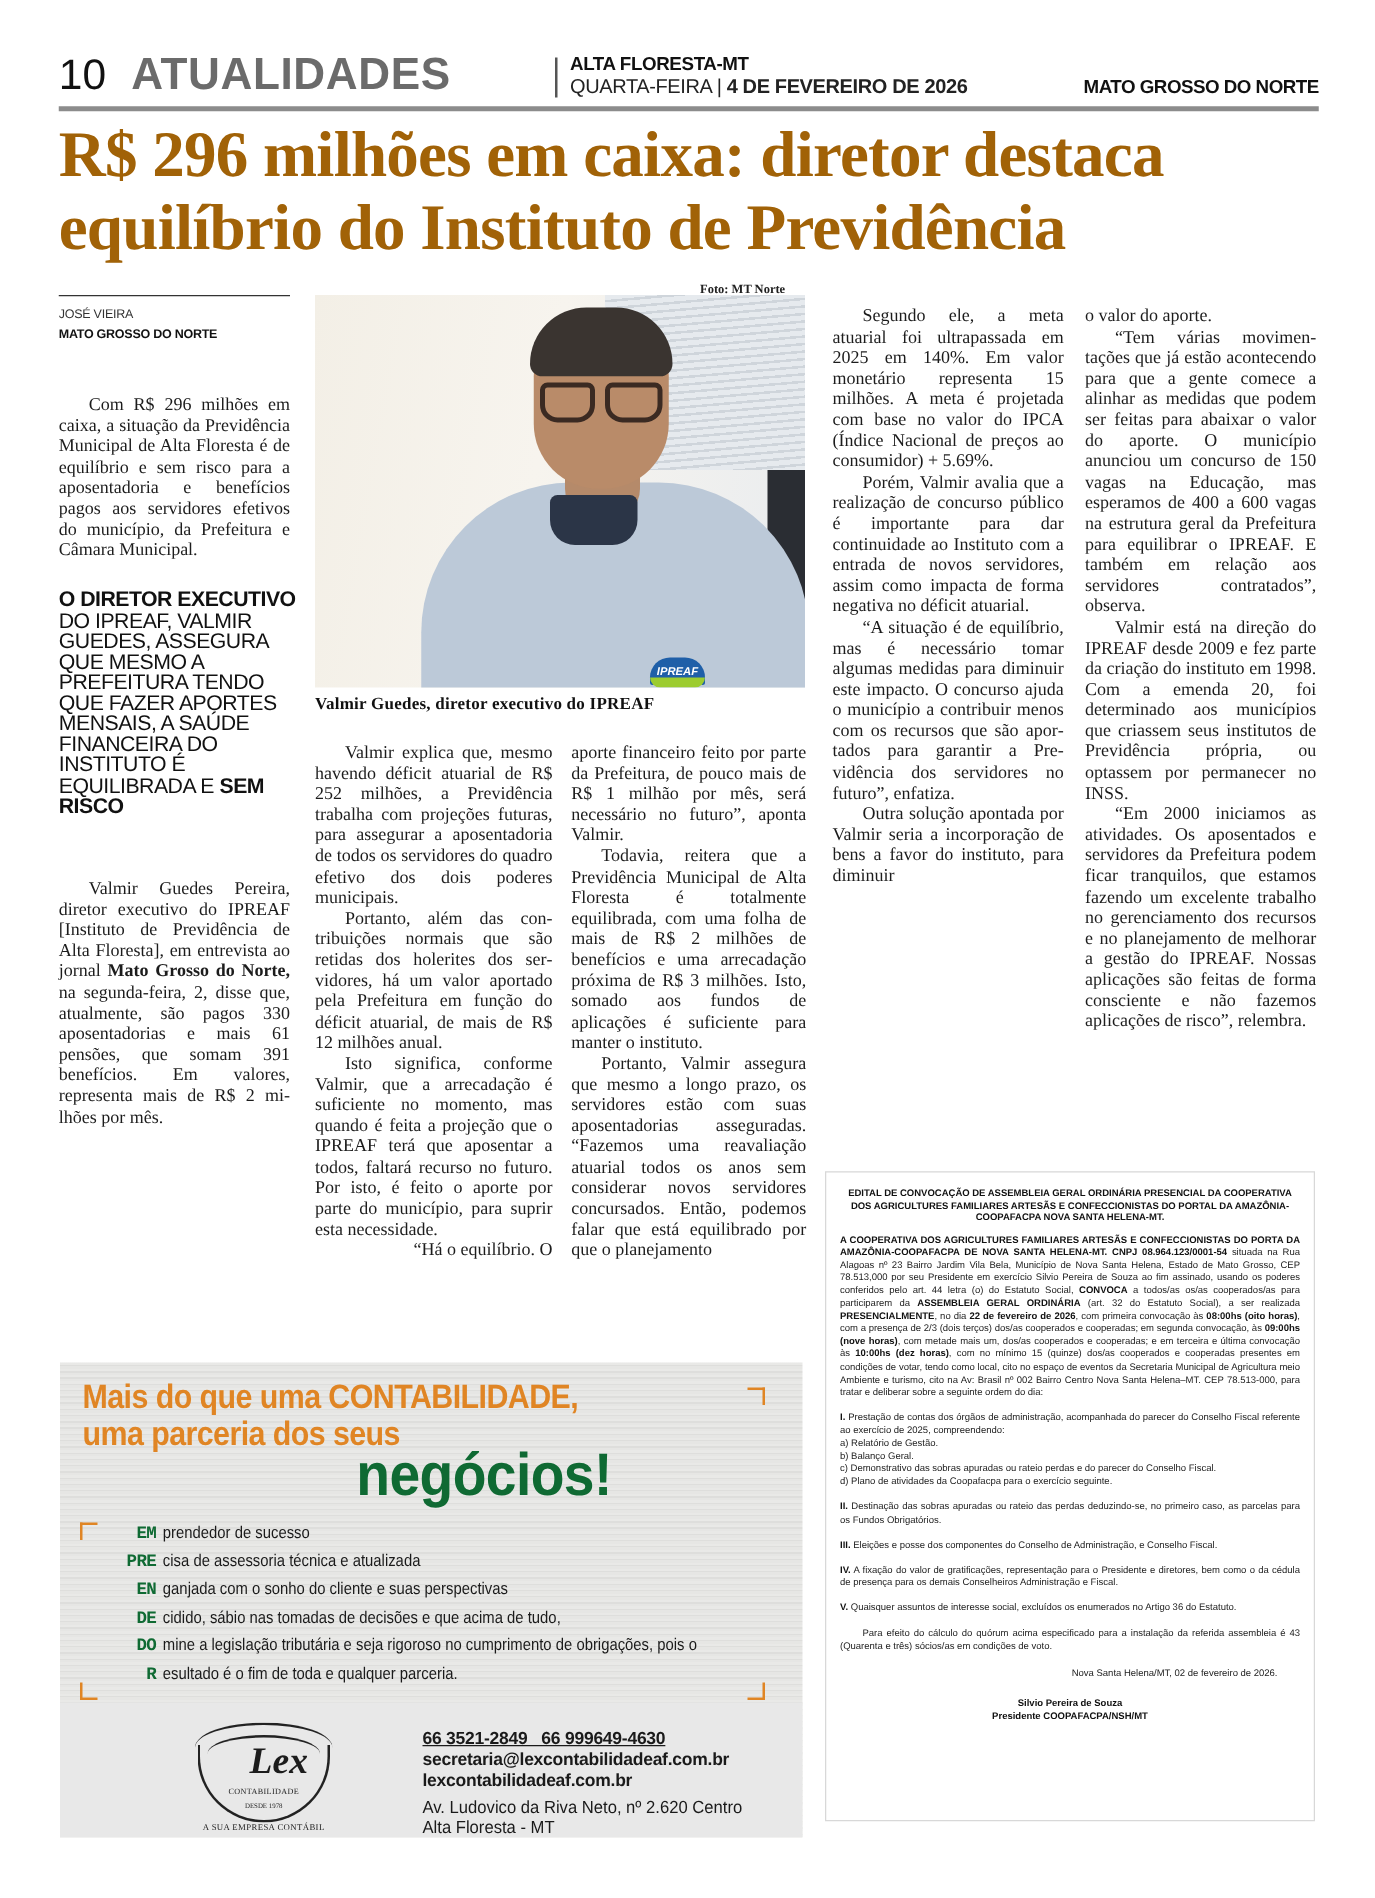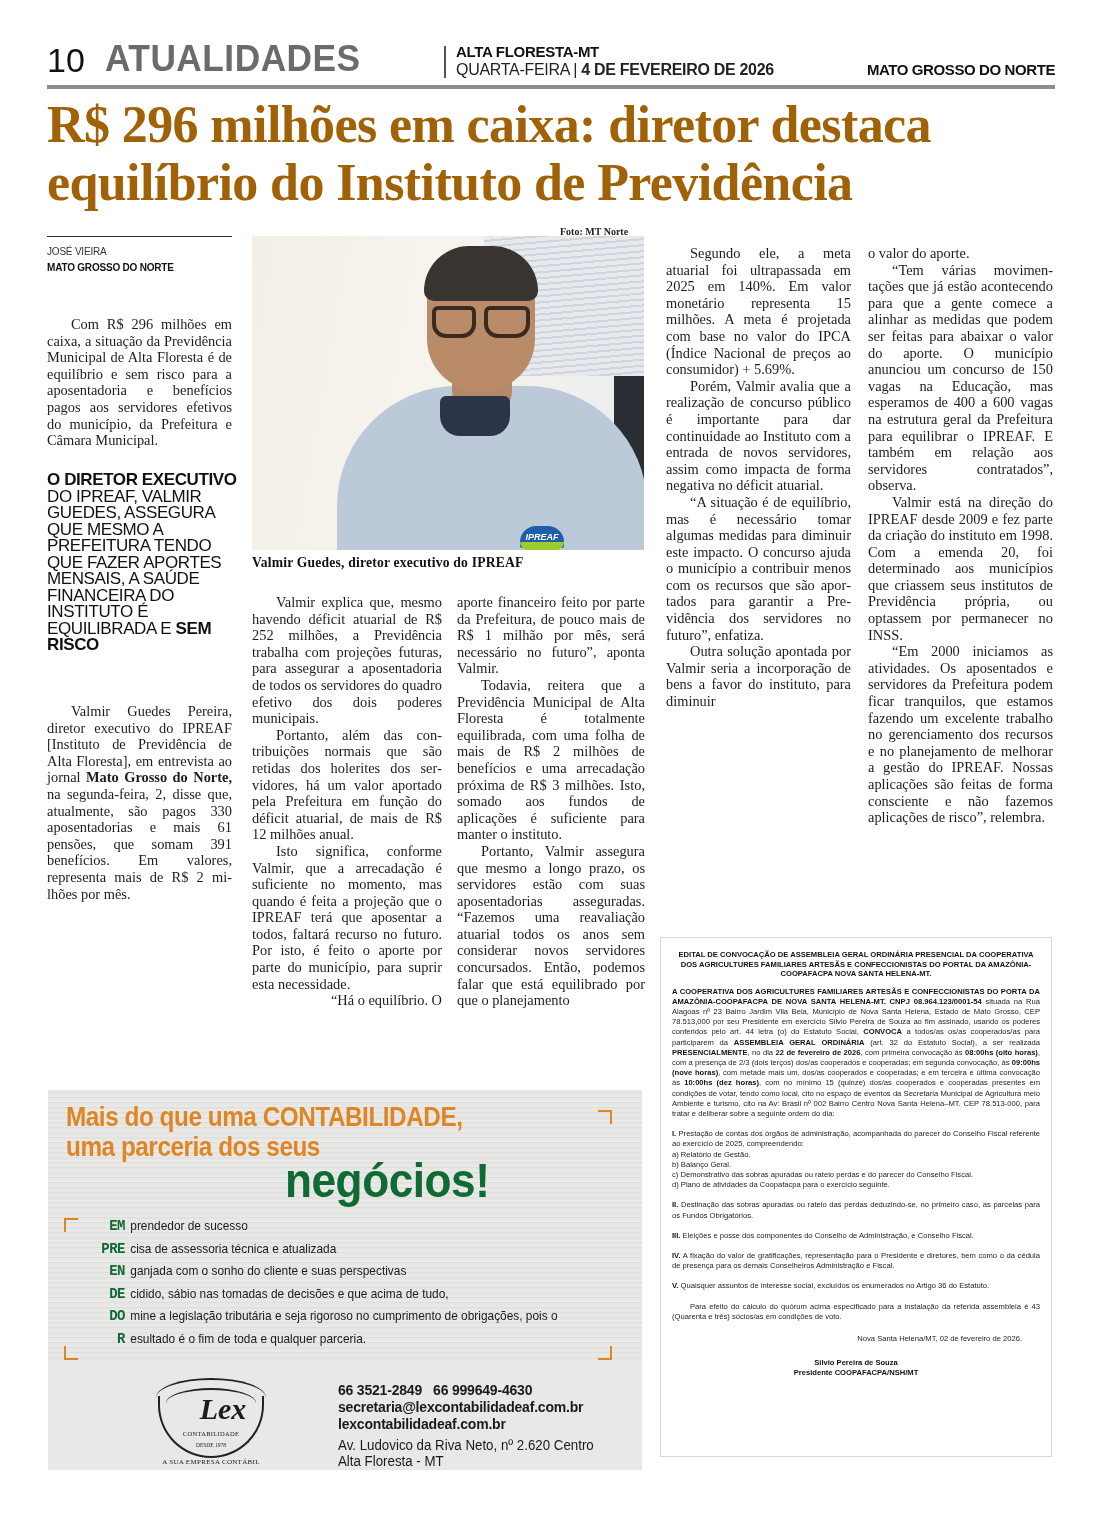--- a/index.html
+++ b/index.html
@@ -206,21 +206,21 @@
 
   <div class="ad-footer">
     <div class="lex-arc1"></div>
     <div class="lex-arc2"></div>
     <div class="lex-shield"></div>
     <div class="lex-logo">Lex</div>
     <div class="lex-sub">CONTABILIDADE</div>
     <div class="lex-since">DESDE 1978</div>
     <div class="lex-tag">A SUA EMPRESA CONTÁBIL</div>
     <div class="contact">
-      <div class="phones" style="white-space:pre;">66 3521-2849   66 999649-4630</div>
+      <div class="phones" style="white-space:pre;text-decoration:underline;">66 3521-2849   66 999649-4630</div>
       <div class="email">secretaria@lexcontabilidadeaf.com.br</div>
       <div class="site">lexcontabilidadeaf.com.br</div>
       <div class="addr">Av. Ludovico da Riva Neto, nº 2.620 Centro</div>
       <div class="addr" style="margin-top:0;">Alta Floresta - MT</div>
     </div>
   </div>
 </div>
 
 <div class="edital">
   <div class="ed-title">EDITAL DE CONVOCAÇÃO DE ASSEMBLEIA GERAL ORDINÁRIA PRESENCIAL DA COOPERATIVA DOS AGRICULTURES FAMILIARES ARTESÃS E CONFECCIONISTAS DO PORTAL DA AMAZÔNIA-COOPAFACPA NOVA SANTA HELENA-MT.</div>

